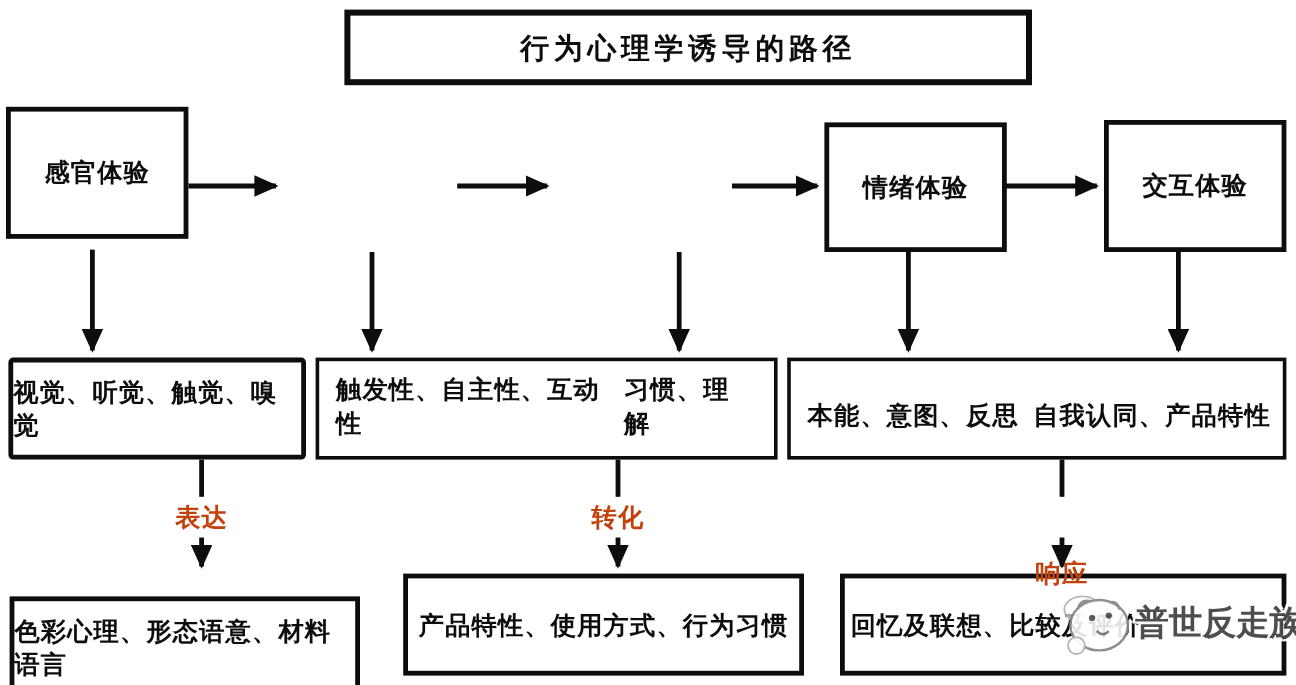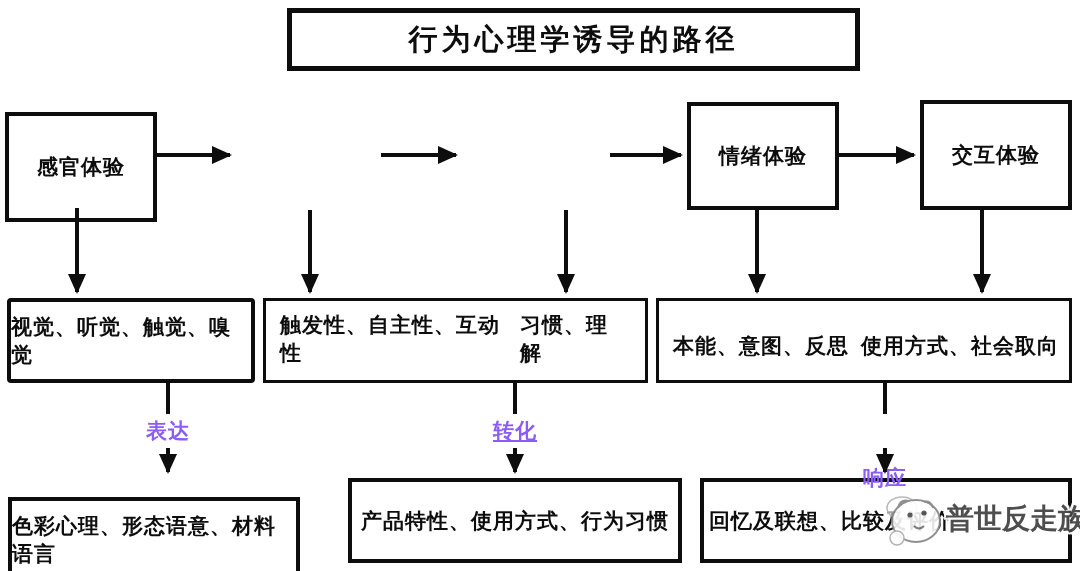--- a/index.html
+++ b/index.html
@@ -10,45 +10,45 @@
   .canvas{position:relative;width:1080px;height:571px;background:#ffffff;}
 
   .box{
     position:absolute;background:#ffffff;border:4px solid #0d0d0d;
     display:flex;align-items:center;justify-content:center;
     font-weight:700;color:#0d0d0d;box-sizing:border-box;
     font-size:21px;letter-spacing:1px;z-index:1;
   }
   .title-box{
     left:287px;top:8px;width:573px;height:63px;
-    border-width:5px;font-size:29px;letter-spacing:4px;
+    border-width:5px;font-size:24px;letter-spacing:4px;
   }
-  .t1{left:5px;top:112px;width:152px;height:110px;text-align:center;}
+  .t1{left:5px;top:89px;width:152px;height:110px;text-align:center;}
   .t2{left:235px;top:102px;width:146px;height:108px;}
   .t3{left:462px;top:102px;width:148px;height:108px;}
   .t4{left:687px;top:102px;width:152px;height:108px;}
   .t5{left:920px;top:100px;width:152px;height:110px;}
 
   .m1{left:7px;top:298px;width:248px;height:85px;border-radius:4px;}
   .m2{left:263px;top:298px;width:385px;height:85px;border-width:3px;
       justify-content:space-between;padding:0 16px 3px 14px;}
   .m3{left:656px;top:298px;width:416px;height:85px;border-width:3px;
       justify-content:space-between;padding:11px 10px 0 14px;}
 
   .r1{left:8px;top:460px;width:292px;height:85px;margin-top:37px;}
-  .r2{left:348px;top:478px;width:334px;height:85px;}
+  .r2{left:336px;top:478px;width:334px;height:85px;}
   .r3{left:700px;top:478px;width:372px;height:85px;
       justify-content:flex-start;padding-left:5px;}
 
   .flow-label{
     position:absolute;width:90px;text-align:center;font-weight:700;
-    font-size:21px;color:#8b5cf6;letter-spacing:1px;z-index:2;
+    font-size:21px;color:#c2410c;letter-spacing:1px;z-index:2;
   }
   .fl1{left:123px;top:417px;}
-  .fl2{left:470px;top:417px;text-decoration:underline;}
+  .fl2{left:470px;top:417px;}
   .fl3{left:840px;top:417px;margin-top:47px;}
 
   .arrows{position:absolute;left:0;top:0;z-index:5;pointer-events:none;}
 
   .watermark{
     position:absolute;left:884px;top:490px;z-index:10;
     display:flex;align-items:center;opacity:.95;
   }
   .wm-text{
     font-size:28px;font-weight:700;color:#454545;letter-spacing:0;
@@ -107,21 +107,21 @@
 
   <div class="box m1">
     <span>视觉、听觉、触觉、嗅觉</span>
   </div>
   <div class="box m2">
     <span>触发性、自主性、互动性</span>
     <span>习惯、理解</span>
   </div>
   <div class="box m3">
     <span>本能、意图、反思</span>
-    <span>使用方式、社会取向</span>
+    <span>自我认同、产品特性</span>
   </div>
 
   <div class="flow-label fl1">表达</div>
   <div class="flow-label fl2">转化</div>
   <div class="flow-label fl3">响应</div>
 
   <div class="box r1">
     <span>色彩心理、形态语意、材料语言</span>
   </div>
   <div class="box r2">

